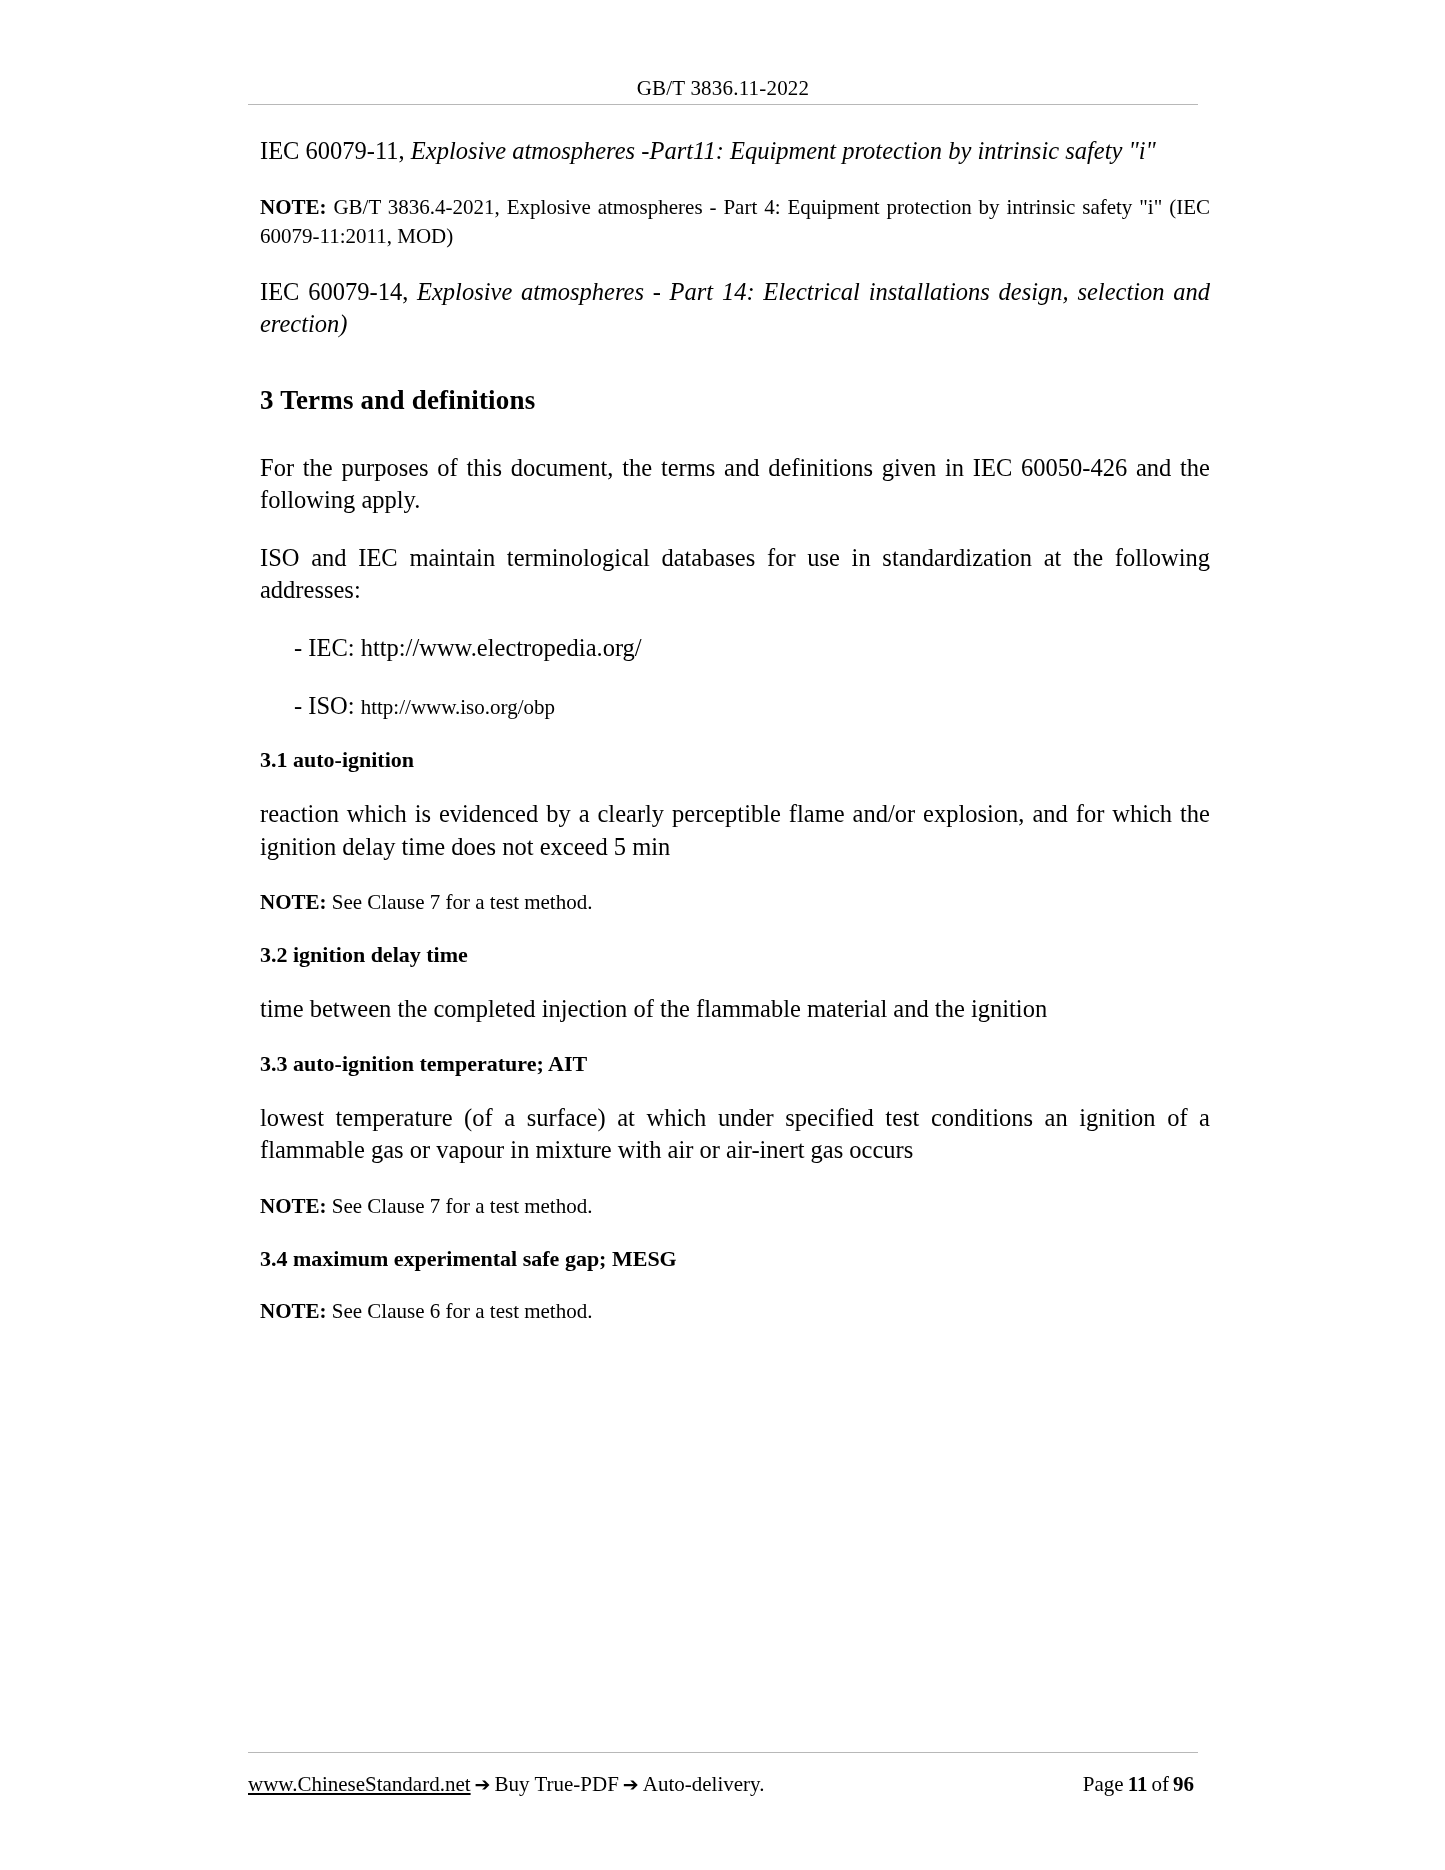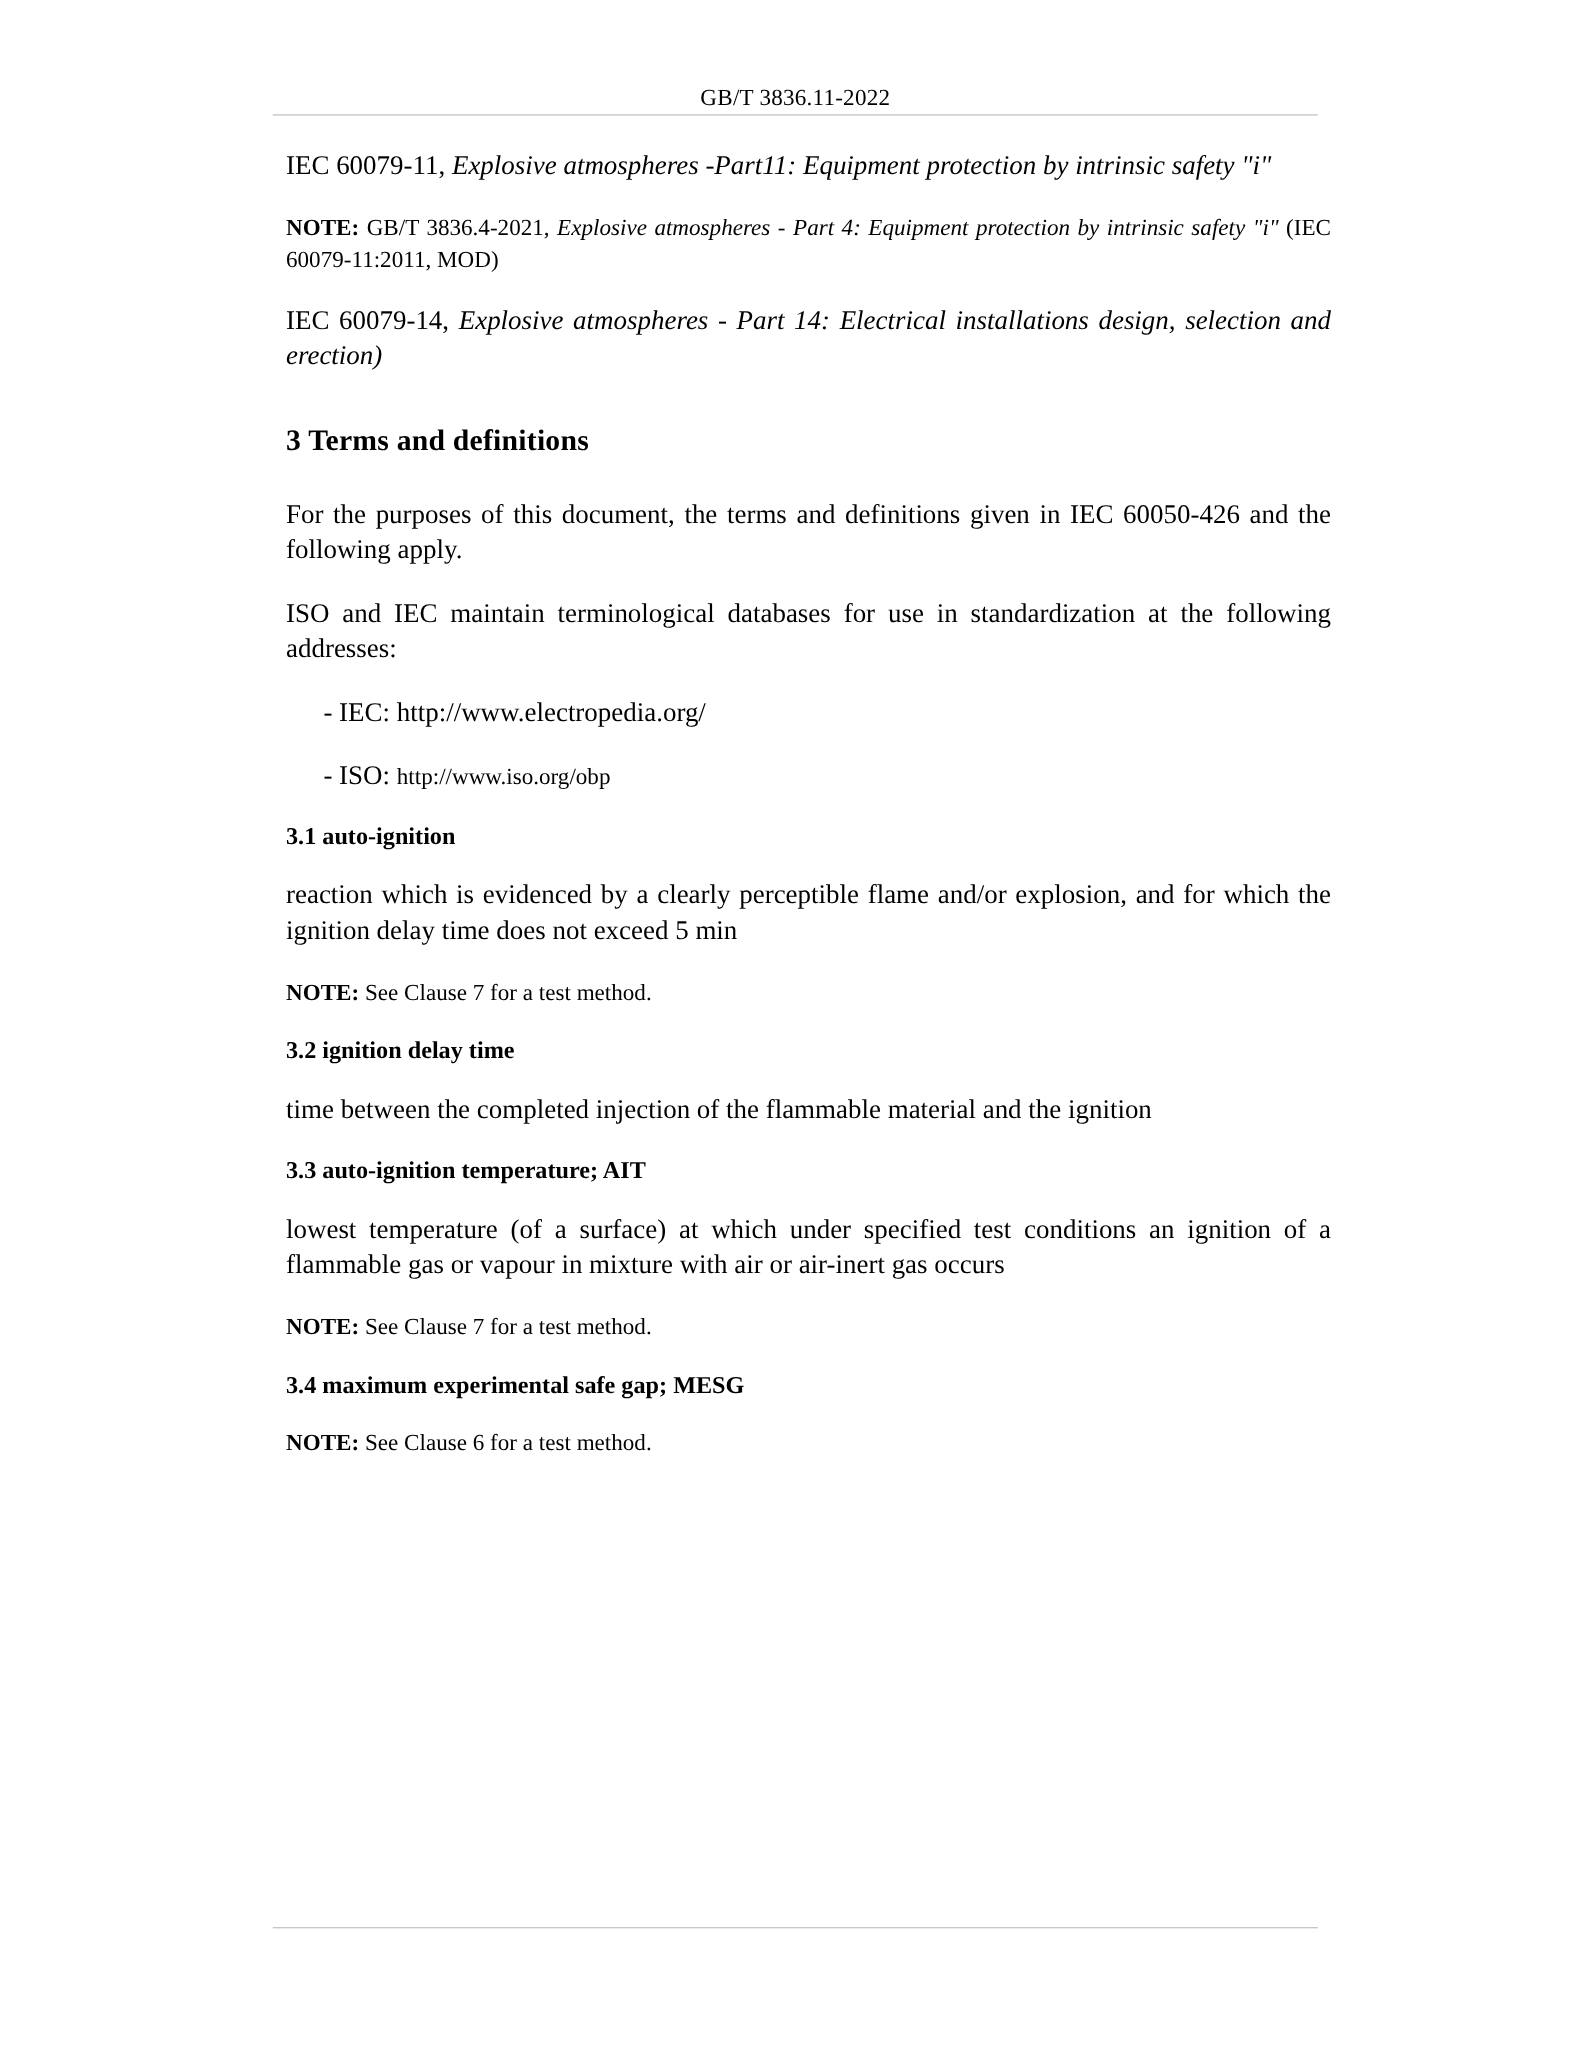--- a/index.html
+++ b/index.html
@@ -66,21 +66,20 @@
   .note {
     font-size: 21px;
     line-height: 1.38;
     margin: 0 0 25px 0;
     text-align: justify;
   }
   .note b {
     font-weight: bold;
   }
   .note .it {
-    font-style: italic;
   }
   h2.section {
     font-size: 27px;
     font-weight: bold;
     margin: 44px 0 36px 0;
     letter-spacing: 0.2px;
   }
   .addr {
     margin: 0 0 25px 0;
     padding-left: 34px;
@@ -189,14 +188,22 @@
 
     <h3 class="term">3.4 maximum experimental safe gap; MESG</h3>
     <p class="note">
       <b>NOTE:</b><span> See Clause 6 for a test method.</span>
     </p>
 
   </div>
 
   <div class="footer-rule"></div>
 
+  <div class="footer">
+    <div class="footer-left">
+      <span class="site">www.ChineseStandard.net</span><span class="arrow">➔</span><span>Buy True-PDF</span><span class="arrow">➔</span><span>Auto-delivery.</span>
+    </div>
+    <div class="footer-right">
+      <span>Page</span><span class="pg-num">11</span><span>of</span><span class="pg-num">96</span>
+    </div>
+  </div>
 
 </div>
 
 </body></html>

